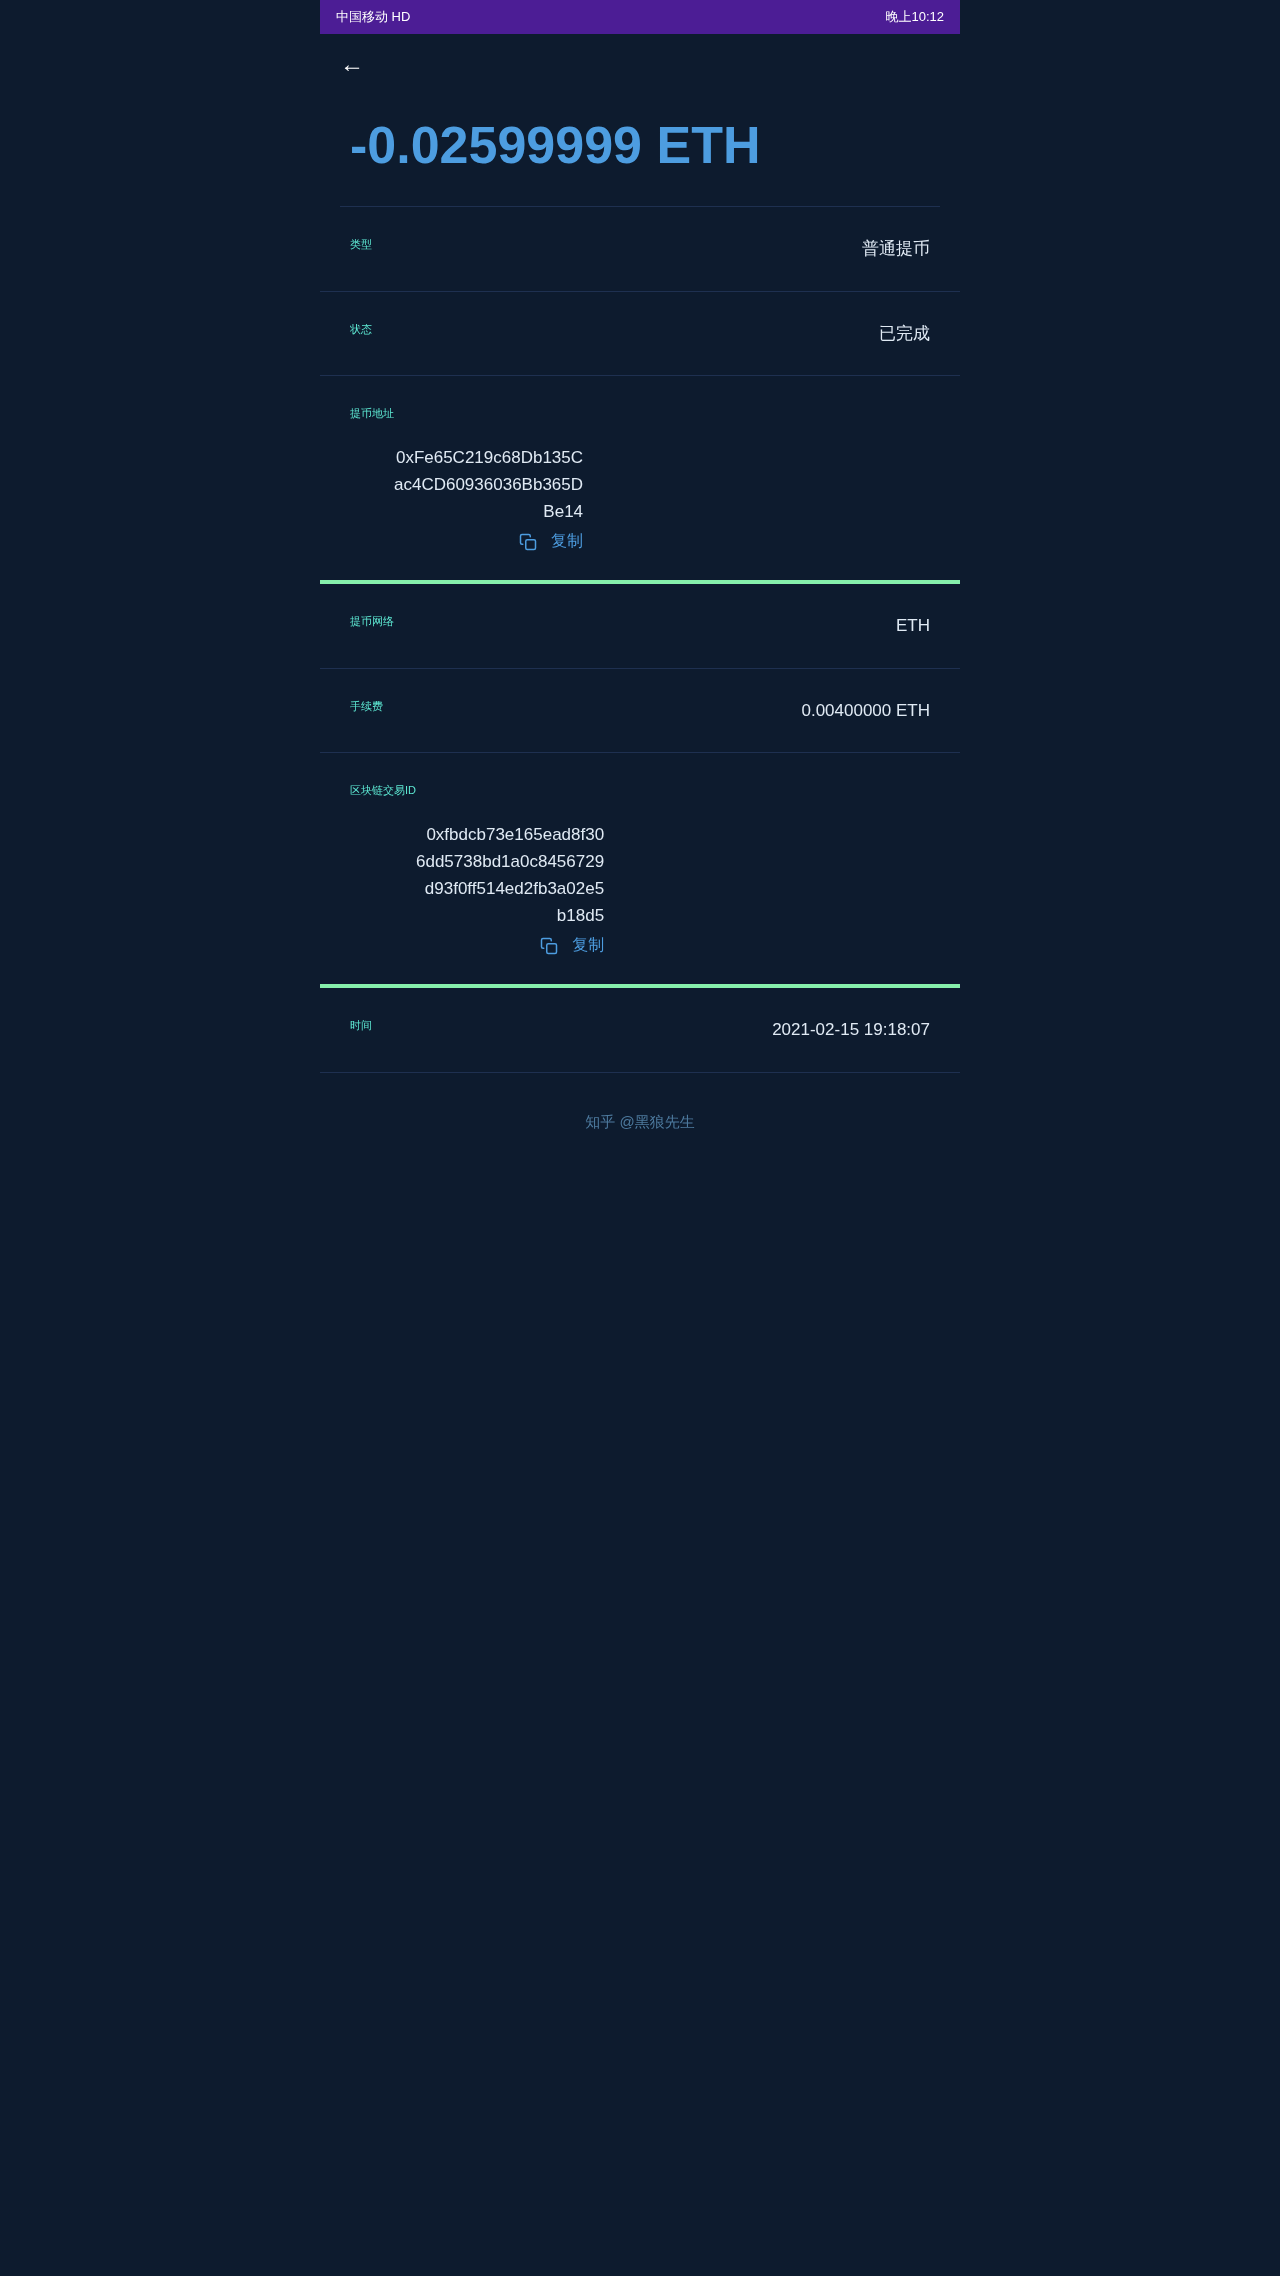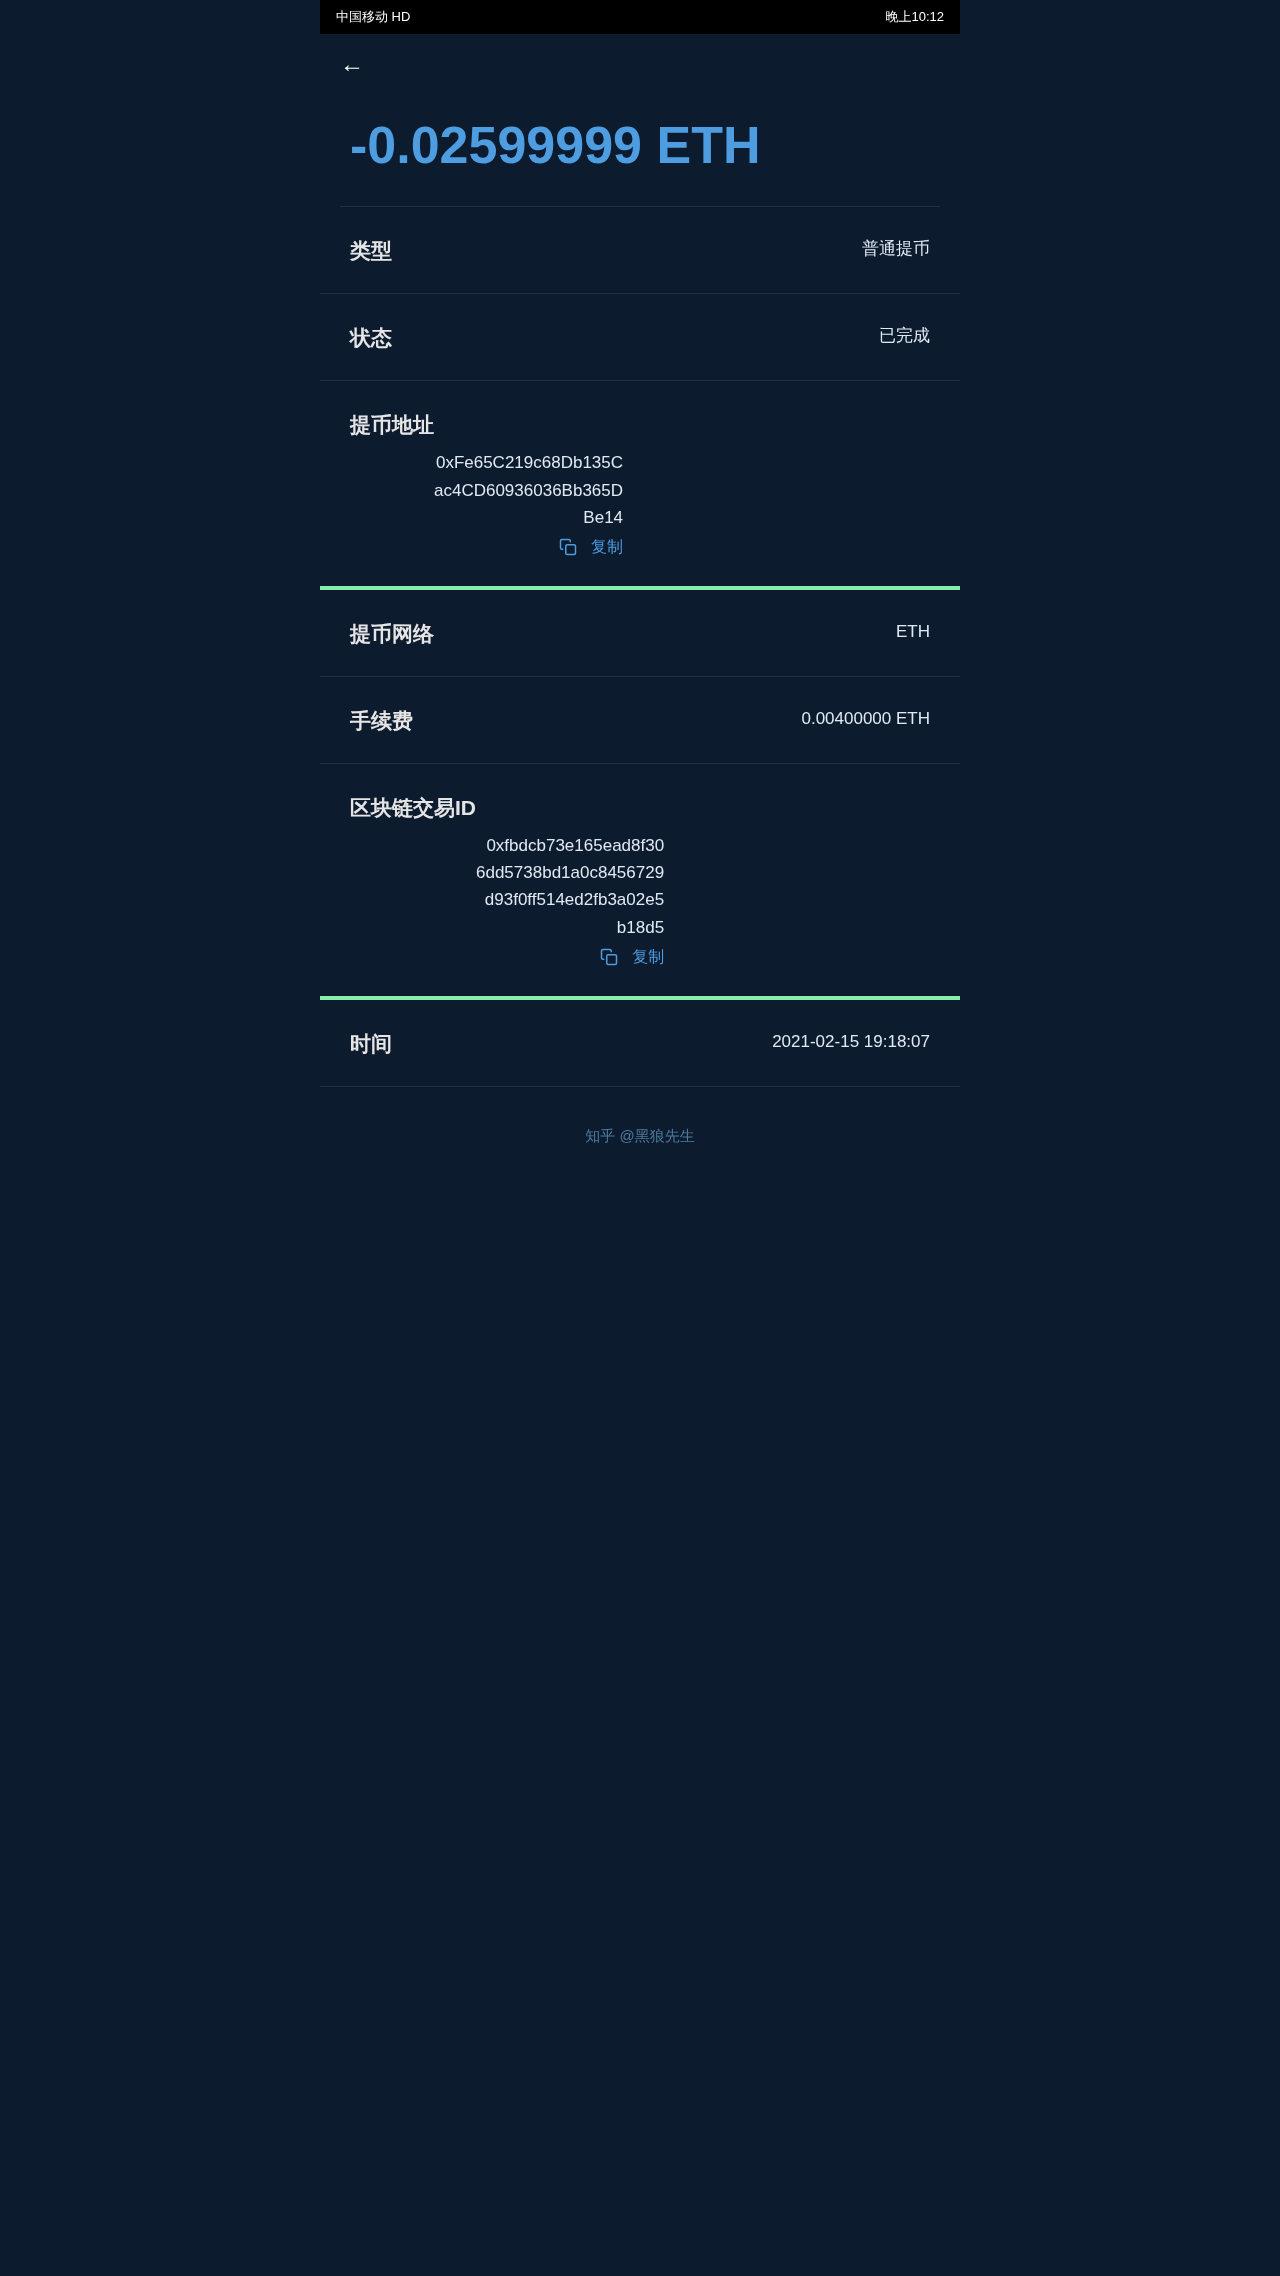--- a/index.html
+++ b/index.html
@@ -19,21 +19,21 @@
       min-height: 100vh;
     }
 
     .status-bar {
       display: flex;
       justify-content: space-between;
       align-items: center;
       padding: 8px 16px;
       font-size: 14px;
       color: #ffffff;
-      background-color: #000000;
+      background-color: #4c1d95;
     }
 
     .status-bar-left {
       font-size: 13px;
     }
 
     .status-bar-right {
       font-size: 13px;
     }
 
@@ -67,25 +67,24 @@
 
     .detail-row {
       display: flex;
       justify-content: space-between;
       align-items: flex-start;
       padding: 28px 30px;
       border-bottom: 1px solid #1e3050;
     }
 
     .detail-label {
-      font-size: 21px;
-      color: #e5e5e5;
+      font-size: 11px;
+      color: #5eead4;
       flex-shrink: 0;
       padding-top: 2px;
-      font-weight: bold;
     }
 
     .detail-value {
       font-size: 17px;
       color: #e0eaf4;
       text-align: right;
       max-width: 60%;
       word-break: break-all;
       line-height: 1.6;
     }

